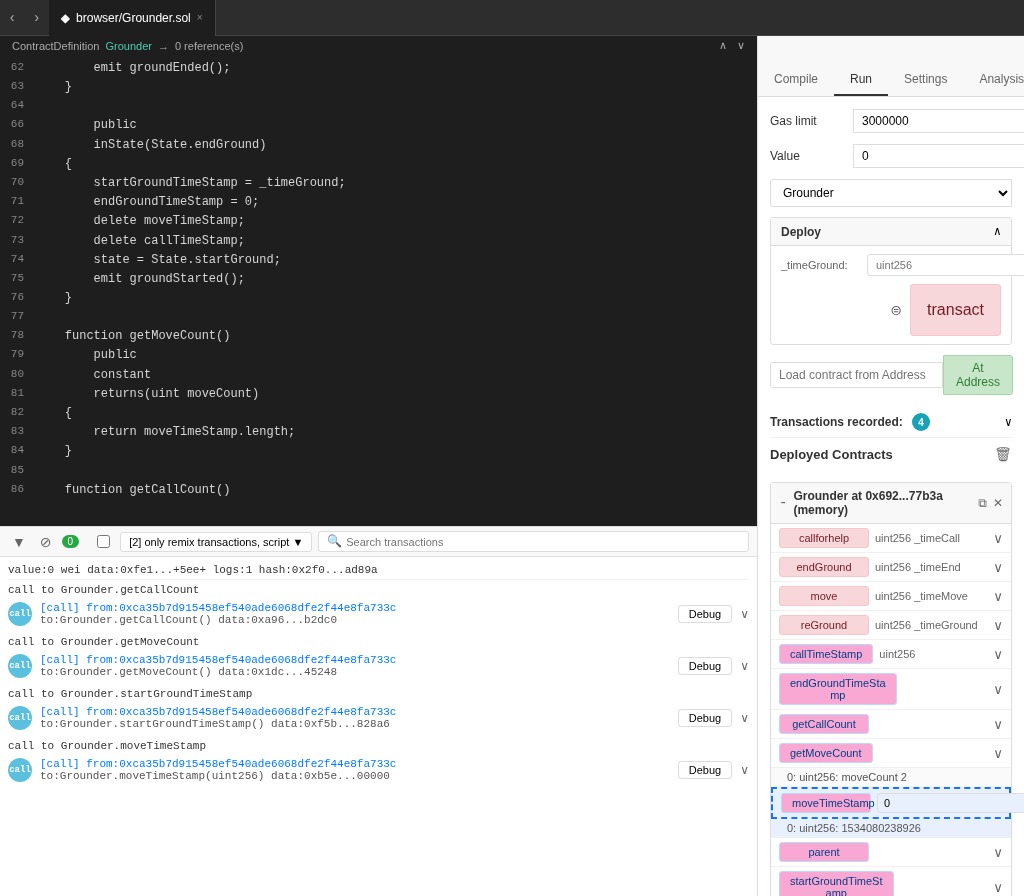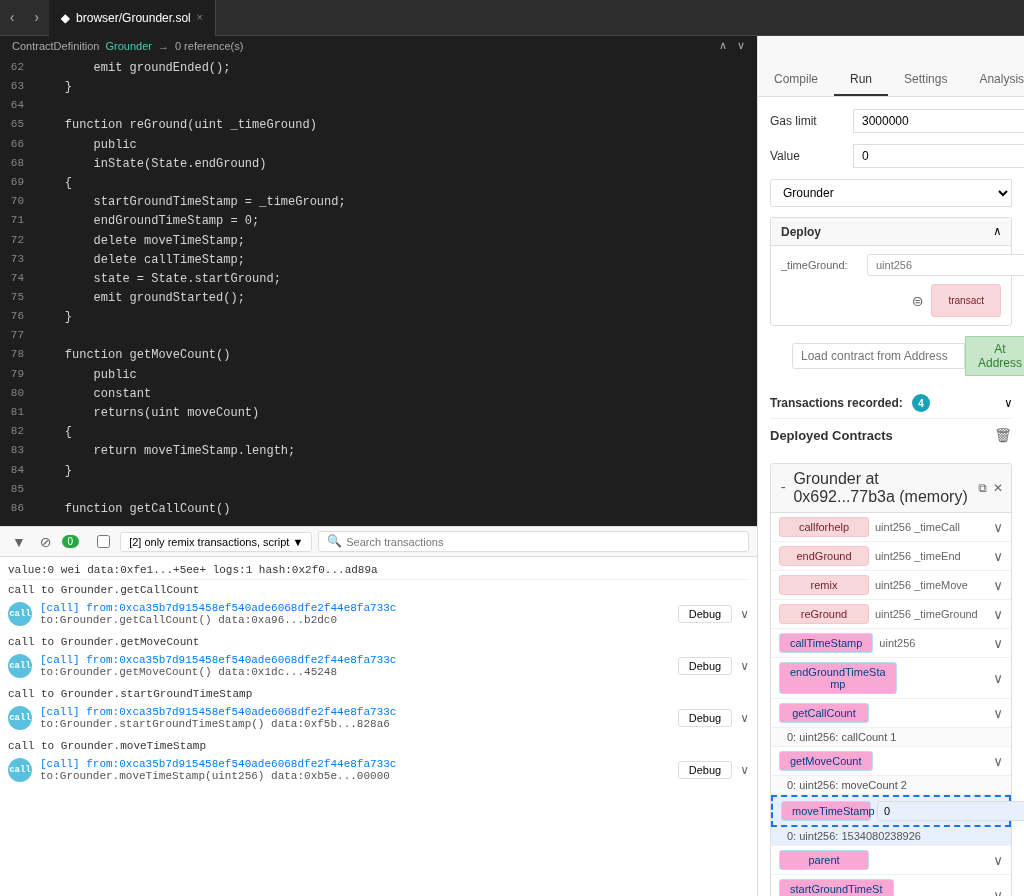--- a/index.html
+++ b/index.html
@@ -175,30 +175,30 @@
       font-size: 11px; font-family: sans-serif;
     }
     .deploy-actions {
       display: flex; justify-content: flex-end; align-items: center; gap: 8px;
     }
     .copy-icon-btn {
       background: none; border: none; cursor: pointer; font-size: 14px; color: #666;
     }
     .transact-btn {
       background: #f8d7da; border: 1px solid #f5c6cb; border-radius: 3px;
-      padding: 10px 16px; font-size: 10px; font-family: sans-serif; cursor: pointer; color: #721c24;
+      padding: 16px 16px; font-size: 16px; font-family: sans-serif; cursor: pointer; color: #721c24;
     }
 
     
     .load-contract-row {
       display: flex; align-items: center; gap: 0; margin-bottom: 12px;
     }
     .load-contract-input {
       flex: 1; border: 1px solid #ddd; border-radius: 3px 0 0 3px; padding: 5px 8px;
-      font-size: 12px; font-family: sans-serif; margin-left: 22px;
+      font-size: 12px; font-family: sans-serif;
     }
     .at-address-btn {
       background: #c8e6c9; border: 1px solid #a5d6a7; border-radius: 0 3px 3px 0;
       padding: 5px 12px; font-size: 12px; font-family: sans-serif; cursor: pointer; color: #2e7d32;
     }
 
     
     .tx-recorded-row {
       display: flex; justify-content: space-between; align-items: center;
       padding: 6px 0; margin-bottom: 8px; border-bottom: 1px solid #eee; gap: 30px;
@@ -223,21 +223,21 @@
     
     .contract-instance {
       border: 1px solid #ddd; border-radius: 3px; margin-bottom: 8px;
     }
     .contract-instance-header {
       display: flex; align-items: center; gap: 6px; padding: 6px 8px;
       background: #f8f8f8; border-bottom: 1px solid #ddd;
     }
     .instance-minus { cursor: pointer; color: #666; font-size: 14px; }
     .instance-title {
-      font-family: sans-serif; font-size: 16px; font-weight: 400; color: #333; flex: 1;
+      font-family: sans-serif; font-size: 12px; font-weight: 700; color: #333; flex: 1;
     }
     .instance-copy { background: none; border: none; cursor: pointer; font-size: 12px; color: #666; }
     .instance-close { background: none; border: none; cursor: pointer; font-size: 12px; color: #666; }
 
     
     .fn-row {
       display: flex; align-items: center; padding: 4px 8px; border-bottom: 1px solid #f5f5f5; gap: 6px;
     }
     .fn-btn-orange {
       background: #f8d7da; border: 1px solid #f5c6cb; border-radius: 3px;
@@ -302,24 +302,20 @@
           <span class="line-num">62</span>
           <span class="line-content">        emit groundEnded();</span>
         </div>
         <div class="code-line">
           <span class="line-num">63</span>
           <span class="line-content">    }</span>
         </div>
         <div class="code-line">
           <span class="line-num">64</span>
           <span class="line-content"></span>
-        </div>
-        <div class="code-line">
-          <span class="line-num">65</span>
-          <span class="line-content">    function reGround(uint _timeGround)</span>
         </div>
         <div class="code-line">
           <span class="line-num">66</span>
           <span class="line-content">        public</span>
         </div>
         <div class="code-line">
           <span class="line-num">68</span>
           <span class="line-content">        inState(State.endGround)</span>
         </div>
         <div class="code-line">
@@ -543,21 +539,21 @@
               <button class="fn-btn-orange" style="white-space: pre-wrap;">callforhelp</button>
               <span class="fn-param">uint256 _timeCall</span>
               <button class="fn-expand">∨</button>
             </div>
             <div class="fn-row" style="border-bottom: 1px solid rgb(240, 240, 240);">
               <button class="fn-btn-orange" style="white-space: pre-wrap;">endGround</button>
               <span class="fn-param">uint256 _timeEnd</span>
               <button class="fn-expand">∨</button>
             </div>
             <div class="fn-row" style="border-bottom: 1px solid rgb(240, 240, 240);">
-              <button class="fn-btn-orange" style="white-space: pre-wrap;">remix</button>
+              <button class="fn-btn-orange" style="white-space: pre-wrap;">move</button>
               <span class="fn-param">uint256 _timeMove</span>
               <button class="fn-expand">∨</button>
             </div>
             <div class="fn-row" style="border-bottom: 1px solid rgb(240, 240, 240);">
               <button class="fn-btn-orange" style="white-space: pre-wrap;">reGround</button>
               <span class="fn-param">uint256 _timeGround</span>
               <button class="fn-expand">∨</button>
             </div>
             <div class="fn-row" style="border-bottom: 1px solid rgb(240, 240, 240);">
               <button class="fn-btn-blue" style="white-space: pre-wrap;">callTimeStamp</button>
@@ -566,21 +562,20 @@
             </div>
             <div class="fn-row" style="border-bottom: 1px solid rgb(240, 240, 240);">
               <button class="fn-btn-blue" style="white-space: pre-wrap;">endGroundTimeSta
 mp</button>
               <button class="fn-expand">∨</button>
             </div>
             <div class="fn-row" style="border-bottom: 1px solid rgb(240, 240, 240);">
               <button class="fn-btn-blue" style="white-space: pre-wrap;">getCallCount</button>
               <button class="fn-expand">∨</button>
             </div>
-            <div class="output-row">0: uint256: callCount 1</div>
             <div class="fn-row" style="border-bottom: 1px solid rgb(240, 240, 240);">
               <button class="fn-btn-blue" style="white-space: pre-wrap;">getMoveCount</button>
               <button class="fn-expand">∨</button>
             </div>
             <div class="output-row">0: uint256: moveCount 2</div>
             <div class="fn-row fn-row-highlighted" style="border-bottom: 1px solid rgb(240, 240, 240);">
               <button class="fn-btn-blue" style="white-space: pre-wrap;">moveTimeStamp</button>
               <input class="fn-input fn-input-highlighted" value="0" style="">
               <button class="fn-expand">∨</button>
             </div>

